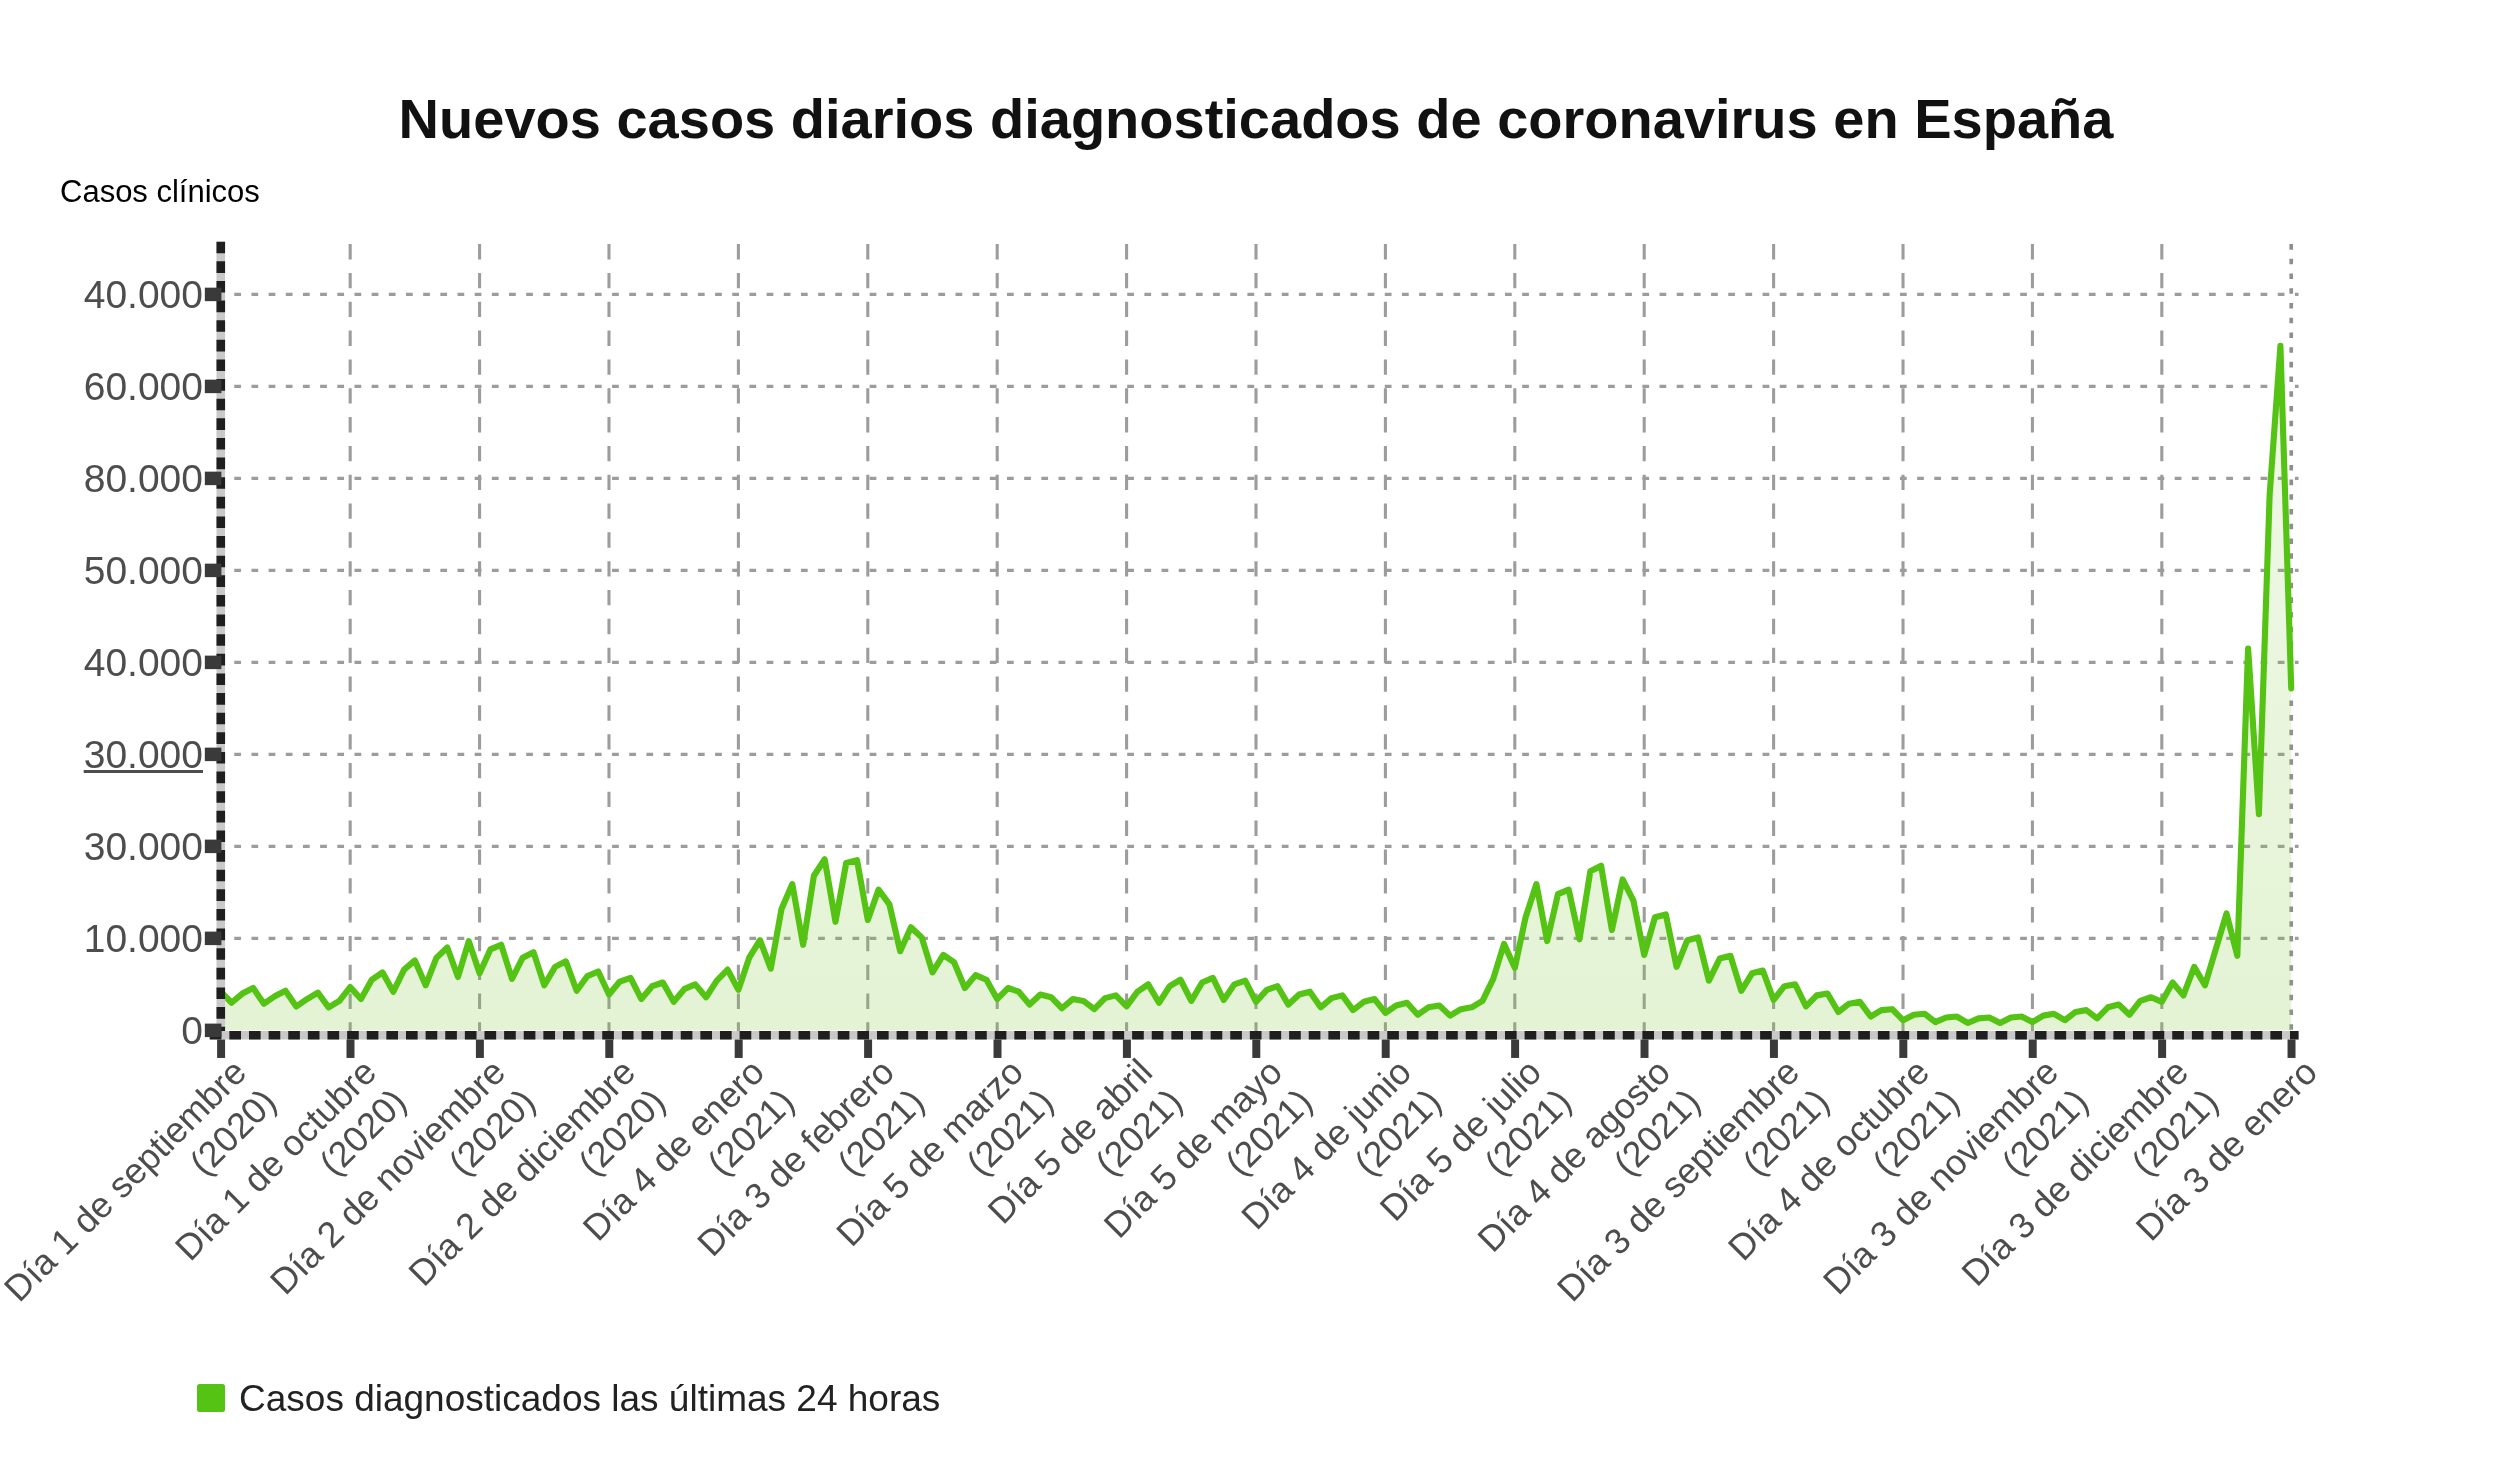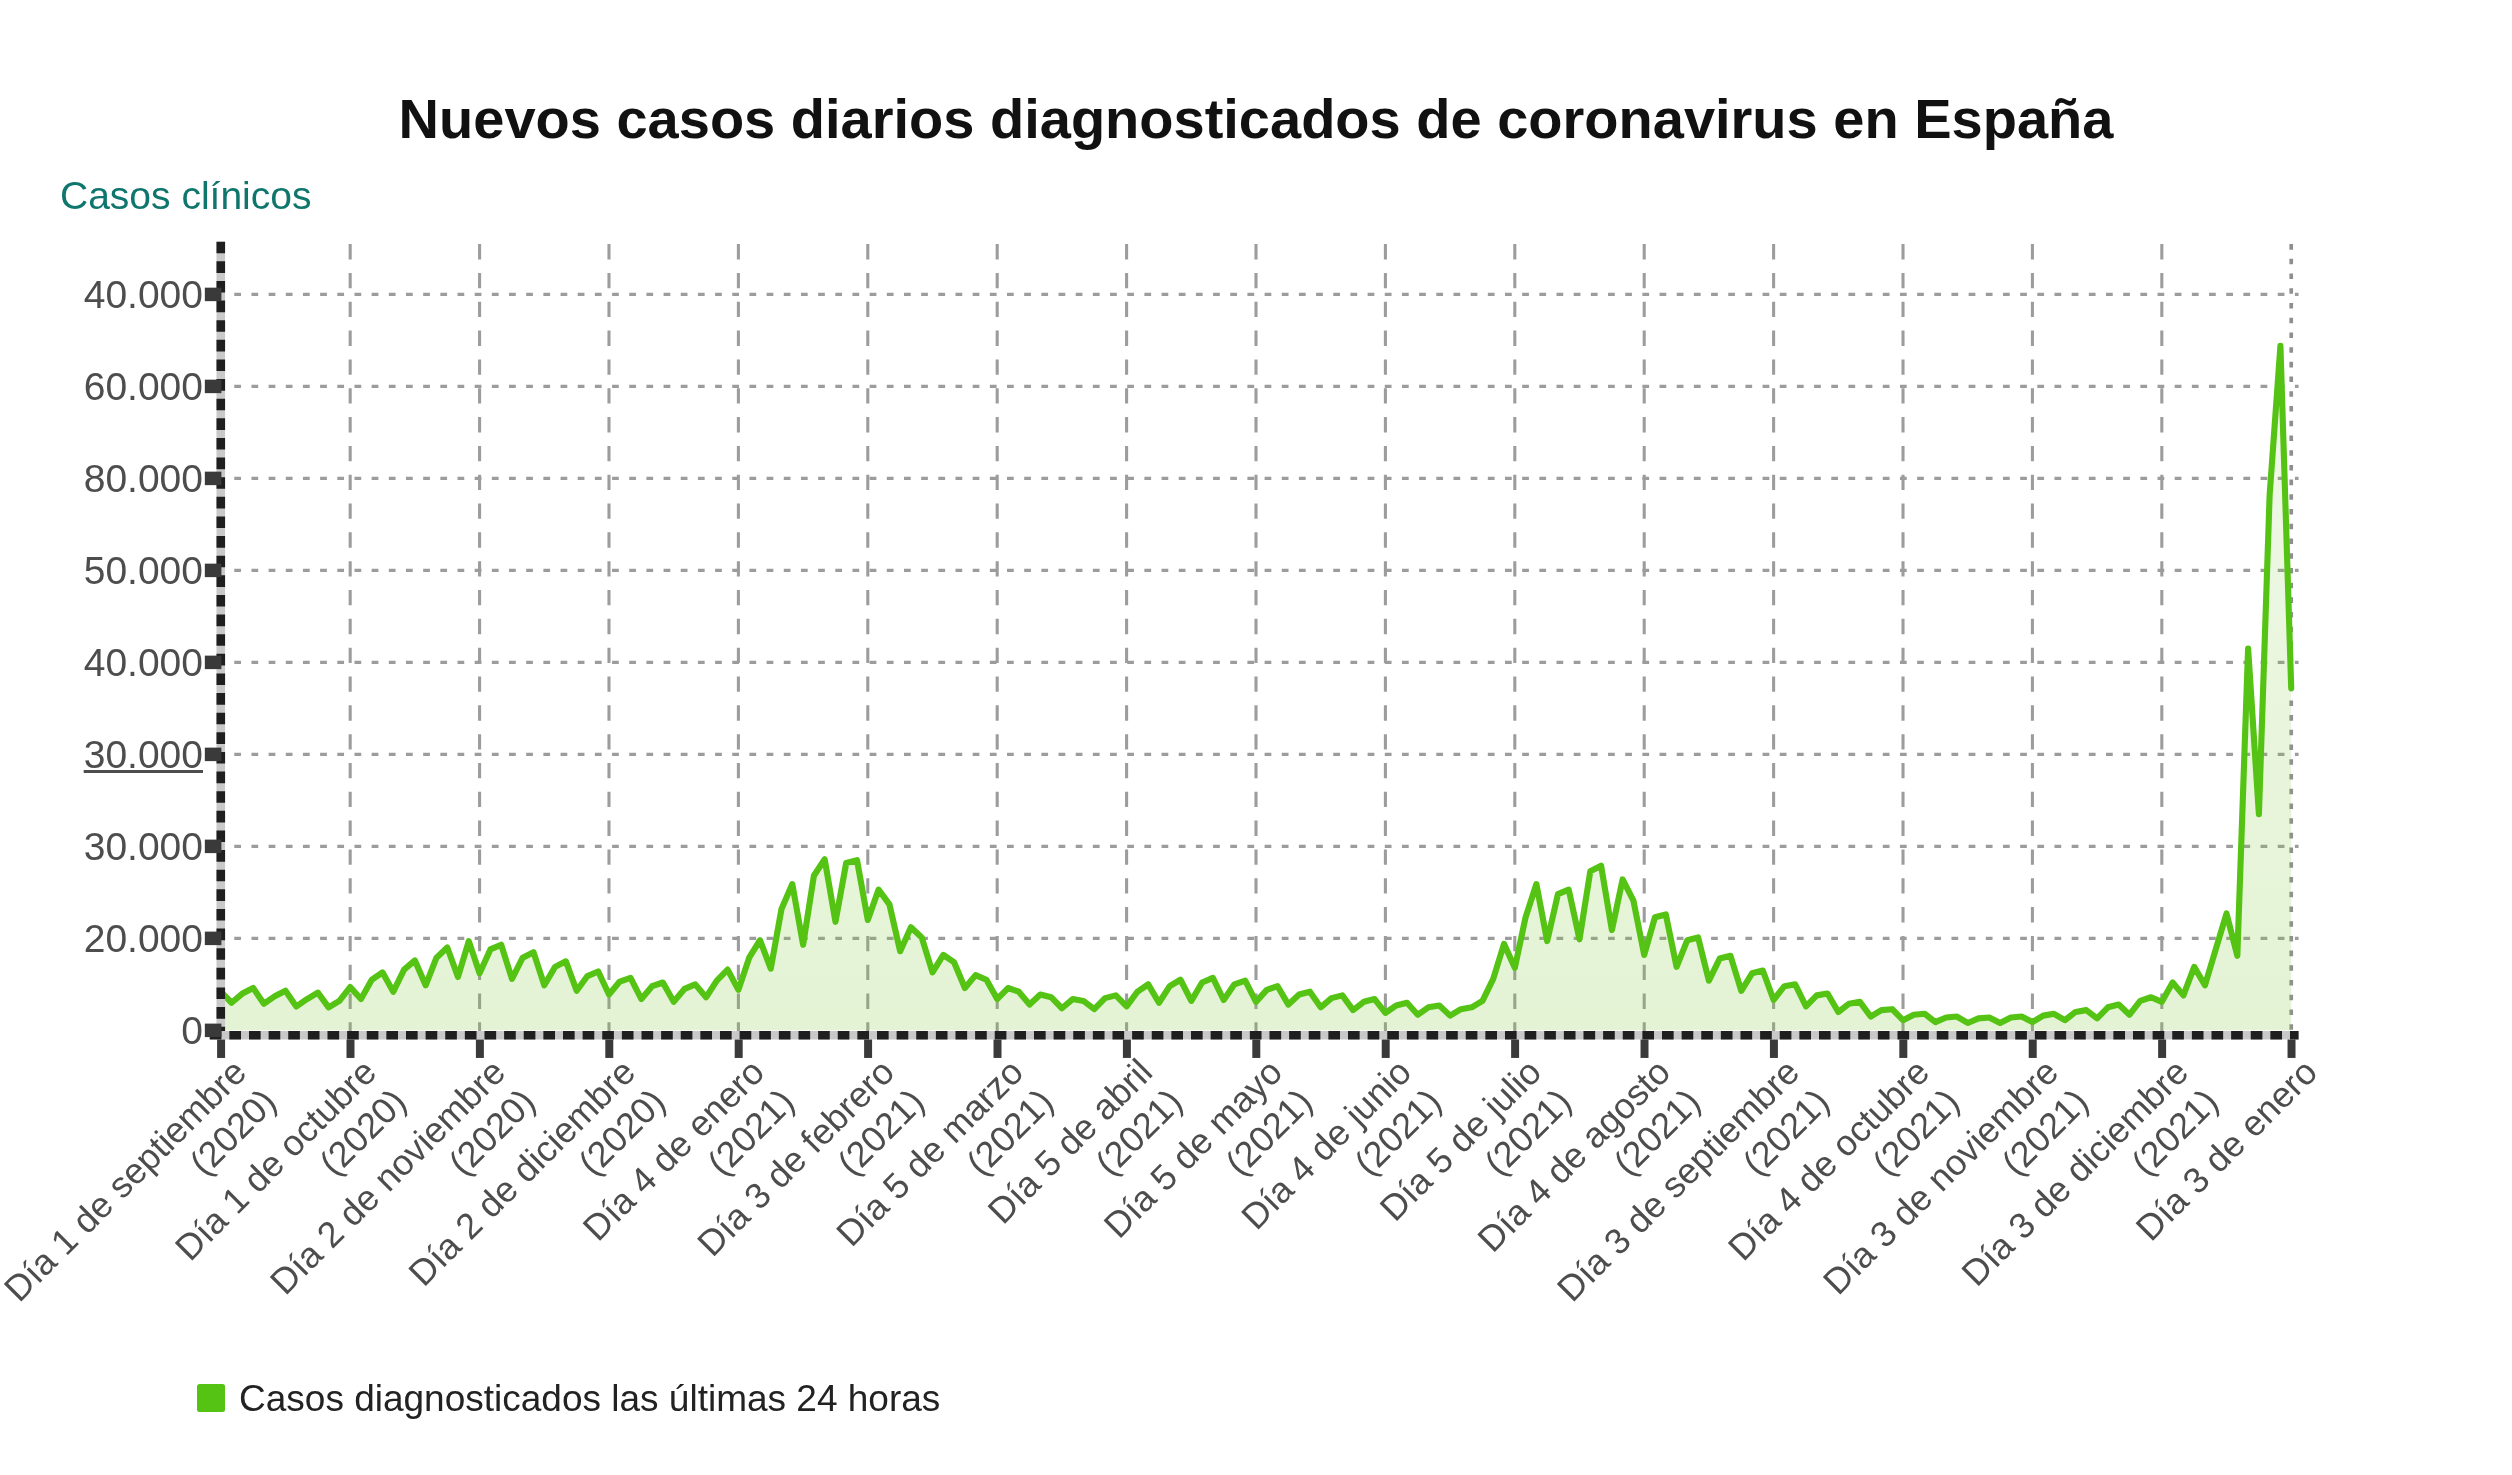--- a/index.html
+++ b/index.html
@@ -16,22 +16,22 @@
     left:0; top:86px; width:100%;
     text-align:center;
     font-size:56px;
     font-weight:700;
     color:#111111;
     letter-spacing:0;
   }
   .y-axis-title{
     position:absolute;
     left:60px; top:174px;
-    font-size:39px;
-    color:#0f766e;
+    font-size:31px;
+    color:#000000;
   }
   #plot{
     position:absolute;
     left:0; top:0;
     width:2512px; height:1475px;
   }
   .hgrid{stroke:#9c9c9c;stroke-width:5;stroke-dasharray:11 17;fill:none;}
   .vgrid{stroke:#9c9c9c;stroke-width:5;stroke-dasharray:25 22;fill:none;}
   .vgrid-end{stroke:#8f8f8f;stroke-width:6;stroke-dasharray:9 15;fill:none;}
   .axis-under{stroke:#c9c9c9;stroke-width:14;fill:none;}
@@ -149,21 +149,21 @@
       <rect class="tick-mark" x="2675" y="1695" width="13" height="30"></rect>
       <rect class="tick-mark" x="2886" y="1695" width="13" height="30"></rect>
       <rect class="tick-mark" x="3097" y="1695" width="13" height="30"></rect>
       <rect class="tick-mark" x="3308" y="1695" width="13" height="30"></rect>
       <rect class="tick-mark" x="3519" y="1695" width="13" height="30"></rect>
       <rect class="tick-mark" x="3730" y="1695" width="13" height="30"></rect>
     </svg>
 
   <div id="ylabels">
       <div class="y-tick-label" style="right: 2309px; top: 1008px;">0</div>
-      <div class="y-tick-label" style="right: 2309px; top: 916px;">20.000</div>
+      <div class="y-tick-label" style="right: 2309px; top: 916px;">10.000</div>
       <div class="y-tick-label" style="right: 2309px; top: 824px;">30.000</div>
       <div class="y-tick-label" style="right: 2309px; top: 732px; text-decoration: underline;">30.000</div>
       <div class="y-tick-label" style="right: 2309px; top: 640px;">40.000</div>
       <div class="y-tick-label" style="right: 2309px; top: 548px;">50.000</div>
       <div class="y-tick-label" style="right: 2309px; top: 456px;">80.000</div>
       <div class="y-tick-label" style="right: 2309px; top: 364px;">60.000</div>
       <div class="y-tick-label" style="right: 2309px; top: 272px;">40.000</div>
     </div>
   <div id="xlabels">
       <div class="x-tick-label" style="right: 2287px; top: 1051px;">Día 1 de septiembre

